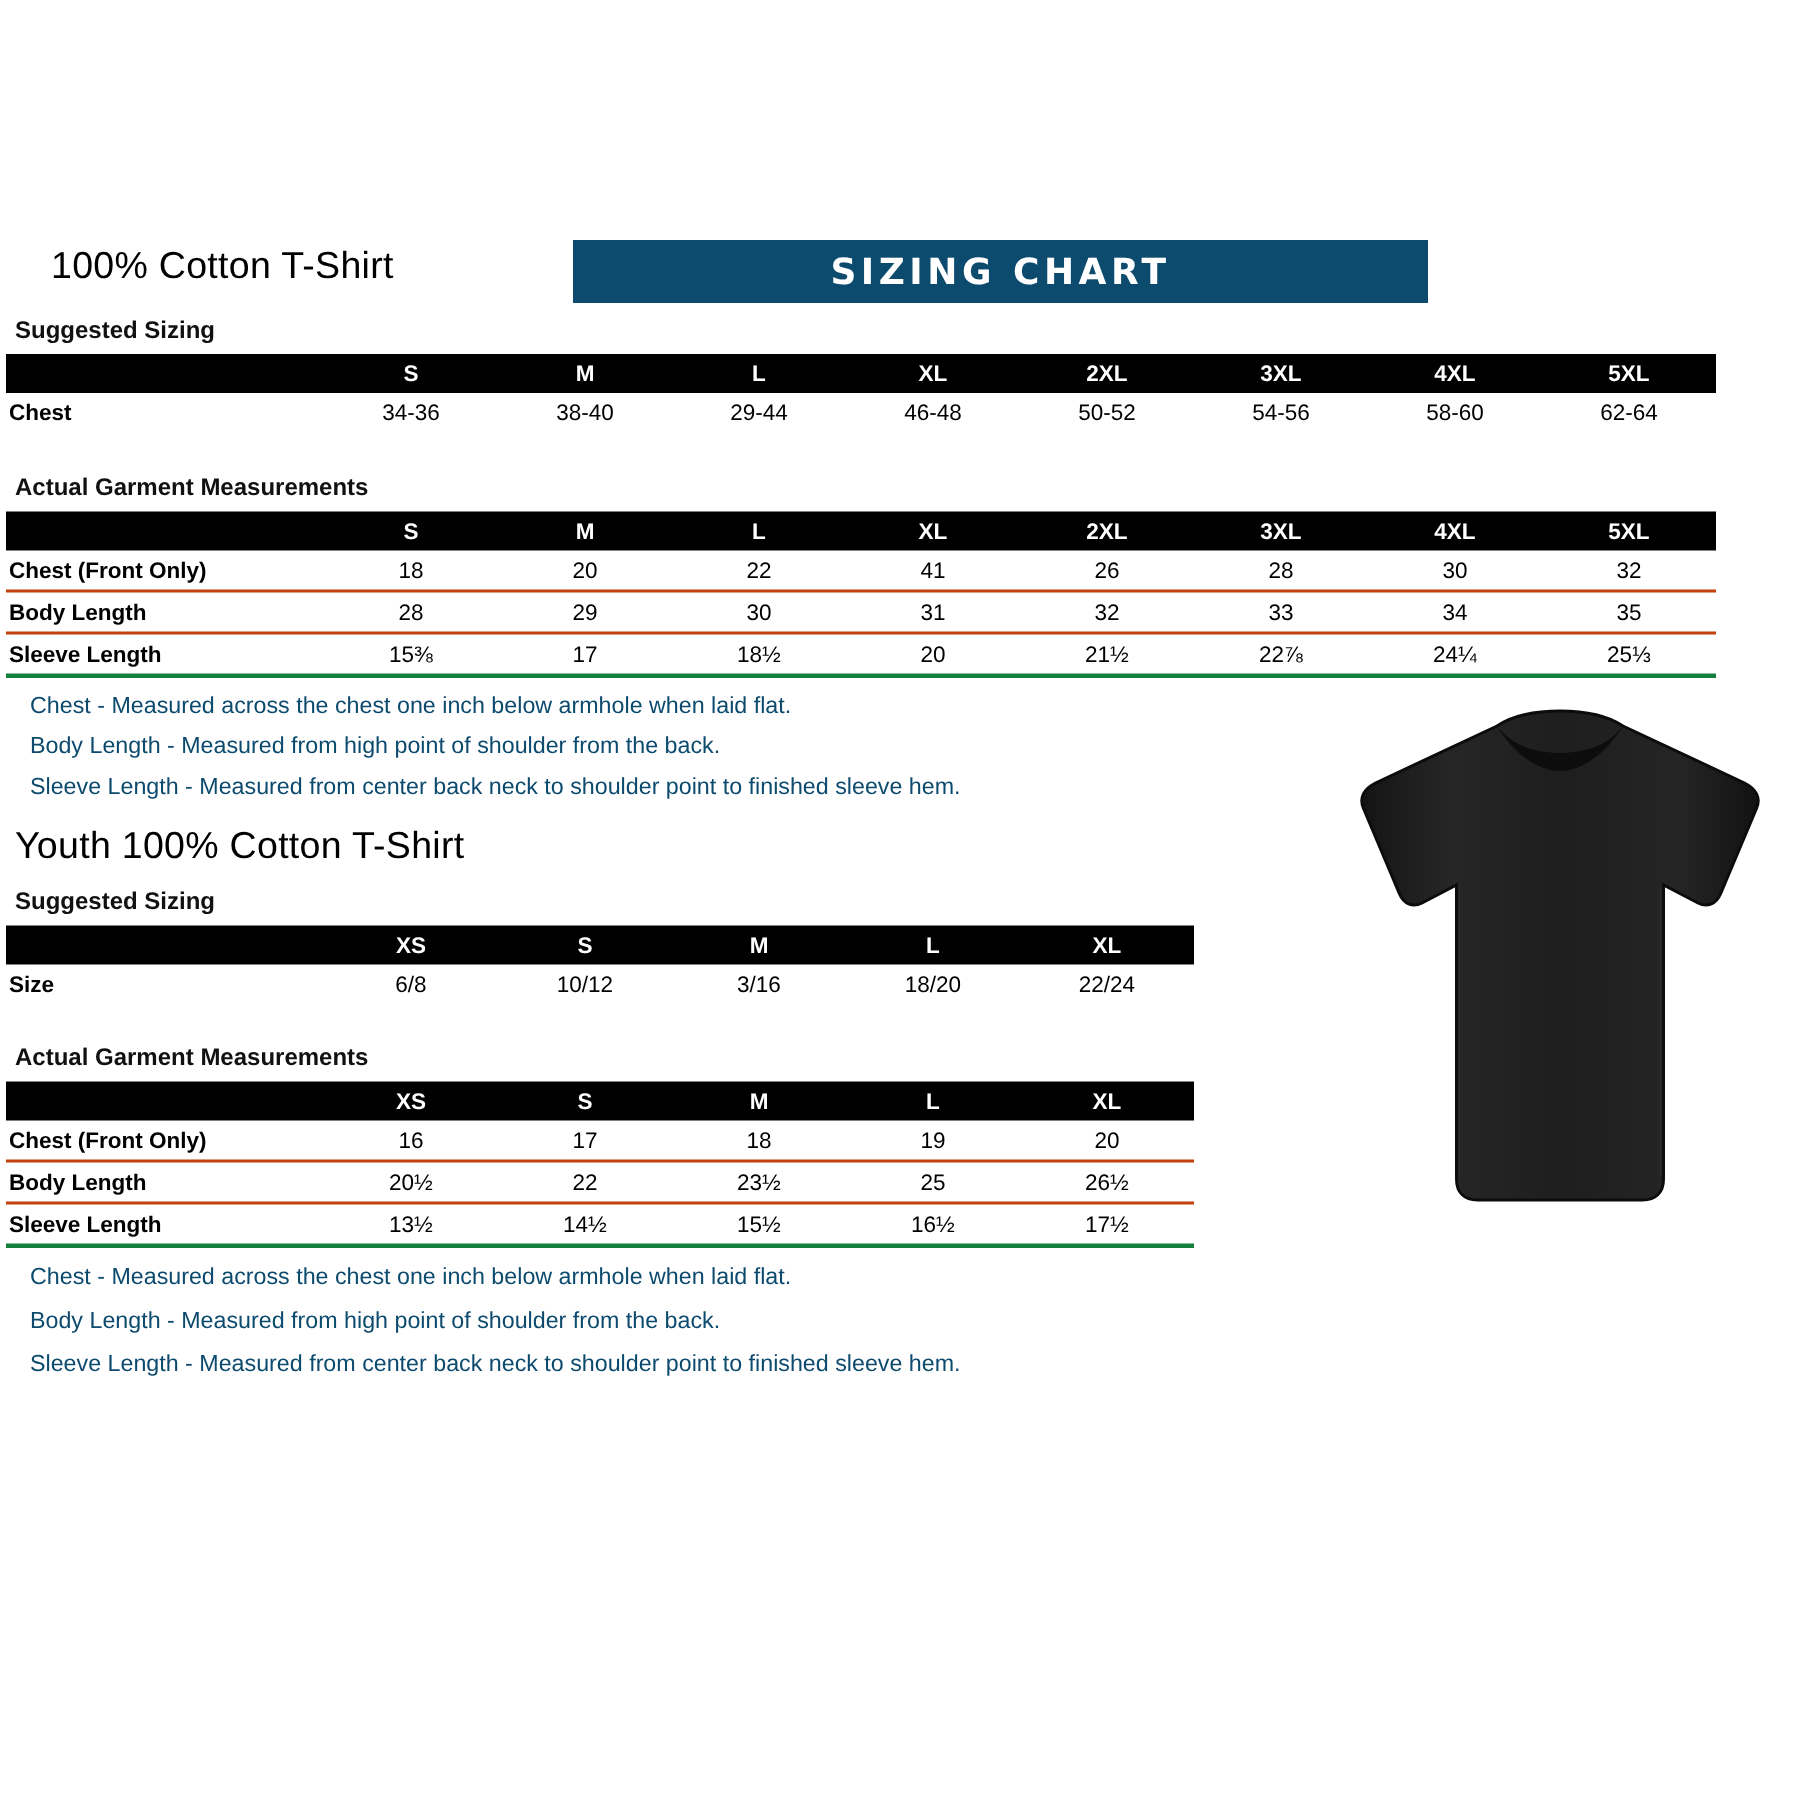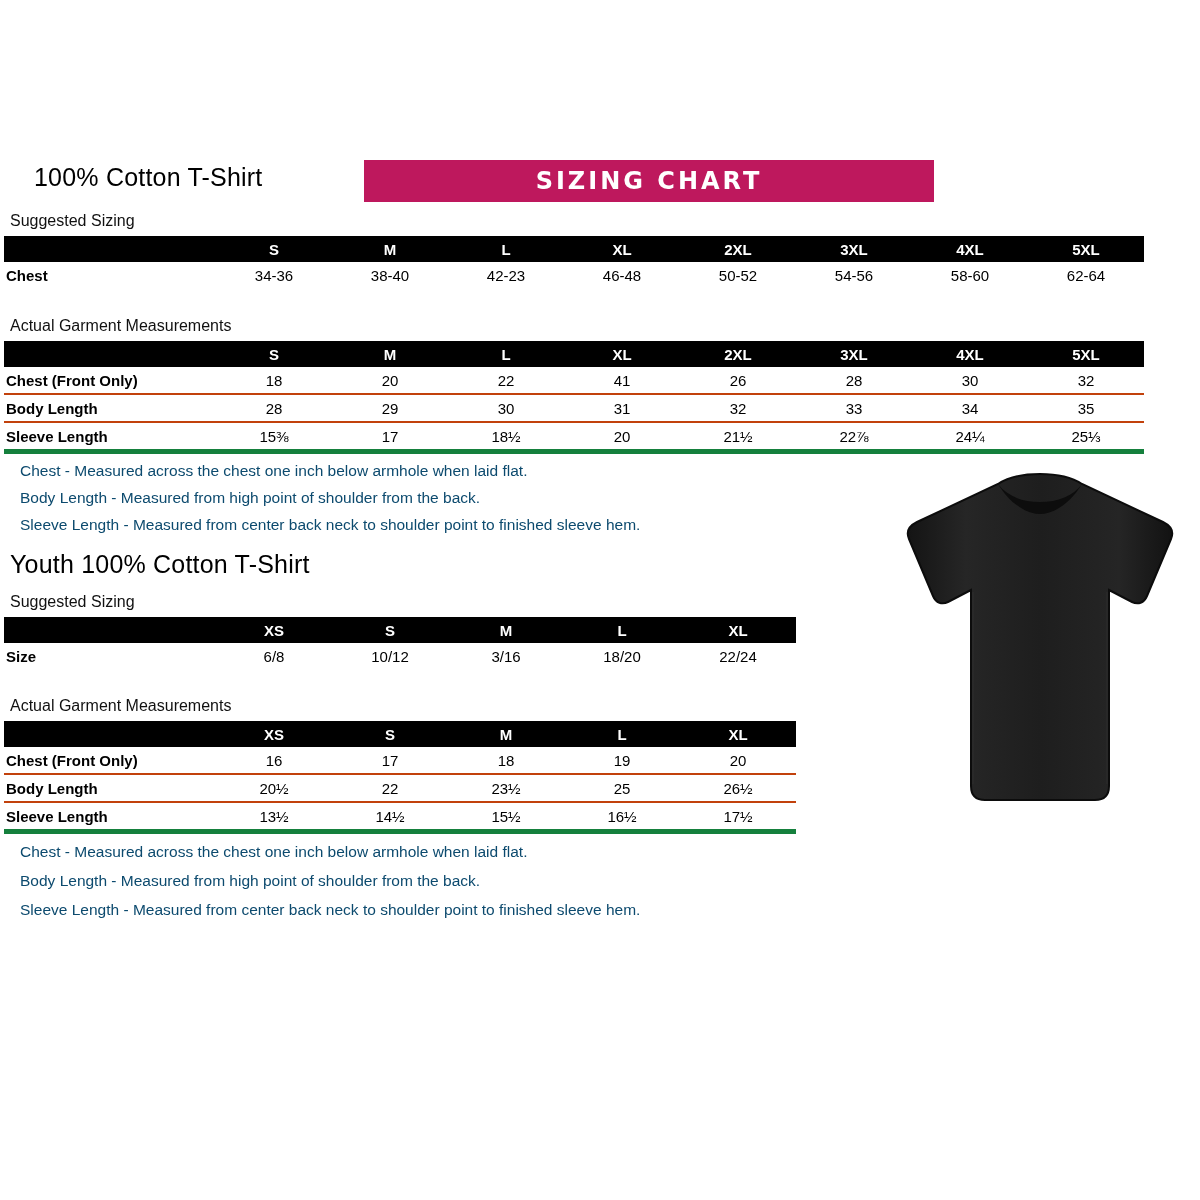--- a/index.html
+++ b/index.html
@@ -35,43 +35,43 @@
     position: absolute;
     left: 0;
     top: 3px;
     font-size: 25px;
     font-weight: 400;
     letter-spacing: 0.2px;
     white-space: nowrap;
   }
   .sizing-banner {
     position: absolute;
-    left: 330px;
+    left: 348px;
     top: 0;
     width: 570px;
     height: 42px;
-    background: #be185d;
+    background: #0c4a6e;
   }
   .sizing-banner span {
     position: absolute;
     left: 0; right: 0;
     top: 7px;
     text-align: center;
     color: #ffffff;
     font-size: 24px;
     font-weight: 700;
     letter-spacing: 3px;
     font-family: "DejaVu Sans", sans-serif;
   }
 
   
   .sec-label {
     position: absolute;
     font-size: 16px;
-    font-weight: 400;
+    font-weight: 700;
     color: #111;
     white-space: nowrap;
   }
 
   
   table.sz {
     position: absolute;
     border-collapse: collapse;
     table-layout: fixed;
     font-size: 15px;
@@ -104,21 +104,21 @@
   }
   tr.data td.lab {
     text-align: left;
     font-weight: 700;
     padding-left: 2px;
   }
   tr.data.nobord td {
     border-bottom: none;
   }
   tr.data.lastrow td {
-    border-bottom: 5px solid #15803d;
+    border-bottom: 3px solid #15803d;
   }
 
   
   .note {
     position: absolute;
     font-size: 15.5px;
     color: #0c4a6e;
     white-space: nowrap;
   }
 
@@ -177,21 +177,21 @@
       <th>XL</th>
       <th>2XL</th>
       <th>3XL</th>
       <th>4XL</th>
       <th>5XL</th>
     </tr>
     <tr class="data nobord">
       <td class="lab">Chest</td>
       <td>34-36</td>
       <td>38-40</td>
-      <td>42-23</td>
+      <td>29-44</td>
       <td>46-48</td>
       <td>50-52</td>
       <td>54-56</td>
       <td>58-60</td>
       <td>62-64</td>
     </tr>
   </tbody>
     </table>
 
   <div class="sec-label" style="left:10px; top:317px;">Actual Garment Measurements</div>

